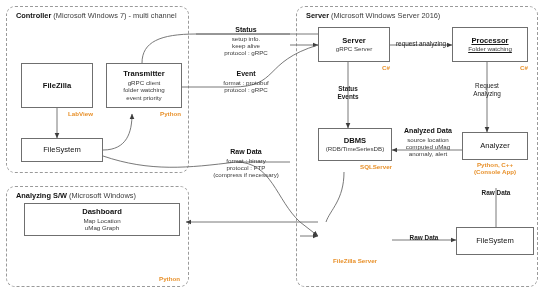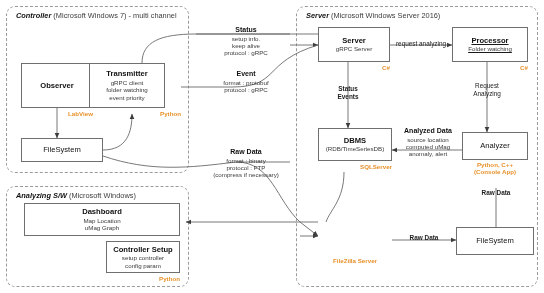--- a/index.html
+++ b/index.html
@@ -35,21 +35,20 @@
   }
   .zone-title {
     position: absolute;
     font-size: 7.4px;
     line-height: 9px;
     white-space: nowrap;
   }
   .zone-title .strong {
     font-weight: bold;
     color: #111111;
-    font-style: italic;
   }
   .zone-title .soft {
     font-weight: normal;
     color: #3c3c3c;
     margin-top: 12px;
   }
   .node {
     position: absolute;
     border: 1px solid #6f6f6f;
     background: #ffffff;
@@ -165,48 +164,43 @@
 
   <div class="zone-title" style="left:306px; top:11px;">
     <span class="strong">Server</span><span class="soft"> (Microsoft Windows Server 2016)</span>
   </div>
 
   <div class="zone-title" style="left:16px; top:191px;">
     <span class="strong">Analyzing S/W</span><span class="soft"> (Microsoft Windows)</span>
   </div>
 
   <div class="node" style="left:21px; top:63px; width:72px; height:45px;">
-    <div class="node-title">Observer</div>
+    <div class="node-title">FileZilla</div>
   </div>
   <div class="tech" style="left:53px; top:110px; width:40px;">LabView</div>
 
-  <div class="node" style="left:89px; top:63px; width:76px; height:45px;">
+  <div class="node" style="left:106px; top:63px; width:76px; height:45px;">
     <div class="node-title">Transmitter</div>
     <div class="node-sub">gRPC client</div>
     <div class="node-sub">folder watching</div>
     <div class="node-sub">event priority</div>
   </div>
   <div class="tech" style="left:141px; top:110px; width:40px;">Python</div>
 
   <div class="node" style="left:21px; top:138px; width:82px; height:24px;">
     <div class="node-title" style="font-weight:normal;">FileSystem</div>
   </div>
 
   <div class="node" style="left:24px; top:203px; width:156px; height:33px;text-align:center;">
     <div class="node-title">Dashboard</div>
     <div class="node-sub">Map Location</div>
     <div class="node-sub">uMag Graph</div>
   </div>
 
 
-  <div class="node" style="left:106px; top:241px; width:74px; height:32px;">
-    <div class="node-title">Controller Setup</div>
-    <div class="node-sub">setup controller</div>
-    <div class="node-sub">config param</div>
-  </div>
 
   <div class="tech" style="left:140px; top:275px; width:40px;">Python</div>
 
   <div class="node" style="left:318px; top:27px; width:72px; height:35px;">
     <div class="node-title">Server</div>
     <div class="node-sub">gRPC Server</div>
   </div>
   <div class="tech" style="left:350px; top:64px; width:40px;">C#</div>
 
   <div class="node" style="left:452px; top:27px; width:76px; height:35px;text-decoration:underline;">

